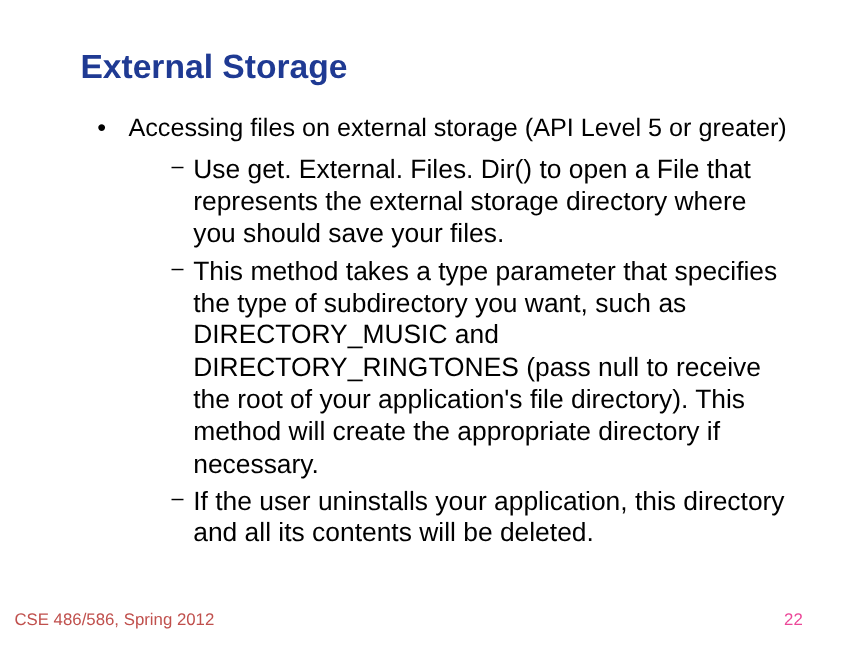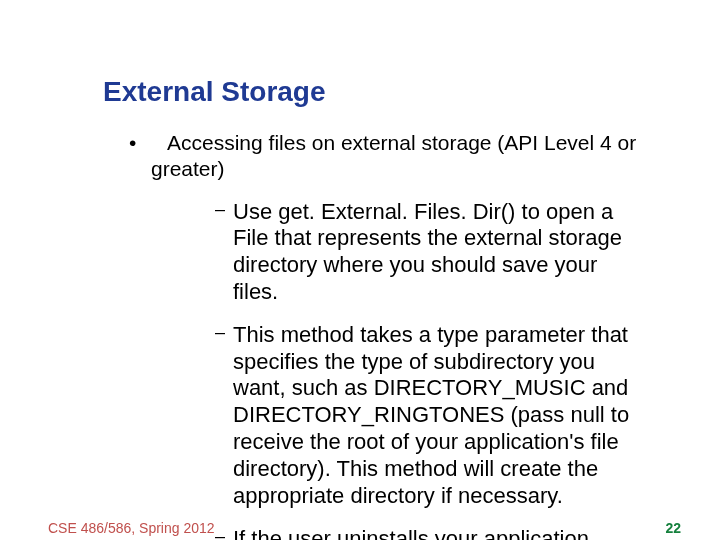--- a/index.html
+++ b/index.html
@@ -1,16 +1,16 @@
 <!DOCTYPE html>
 <html><head>
   <meta charset="utf-8">
   <style>
     * {
-      margin: 16px;
+      margin: 4px;
       padding: 0;
       box-sizing: border-box;
     }
     body {
       width: 720px;
       height: 540px;
       background: #ffffff;
       font-family: Arial, Helvetica, sans-serif;
       position: relative;
       padding: 28px 55px 0 55px;
@@ -68,32 +68,32 @@
       left: 0;
       width: 720px;
       font-size: 14px;
       color: #c0504d;
     }
     .page-number {
       position: absolute;
       bottom: 20px;
       right: 55px;
       font-size: 14px;
-      font-weight: bold;
-      color: #15803d;
+      font-weight: normal;
+      color: #ec4899;
     }
   </style>
 </head>
 <body>
 
 <h1 class="title">External Storage</h1>
 
 <ul class="bullet-list">
   <li class="bullet-item">
-    <span>Accessing files on external storage (API Level 4 or greater)</span>
+    <span>Accessing files on external storage (API Level 5 or greater)</span>
     <ul class="dash-list">
       <li class="dash-item">Use get. External. Files. Dir() to open a File that represents the external storage directory where you should save your files.</li>
       <li class="dash-item">This method takes a type parameter that specifies the type of subdirectory you want, such as DIRECTORY_MUSIC and DIRECTORY_RINGTONES (pass null to receive the root of your application's file directory). This method will create the appropriate directory if necessary.</li>
       <li class="dash-item">If the user uninstalls your application, this directory and all its contents will be deleted.</li>
     </ul>
   </li>
 </ul>
 
 <div class="footer">CSE 486/586, Spring 2012</div>
 <div class="page-number">22</div>

